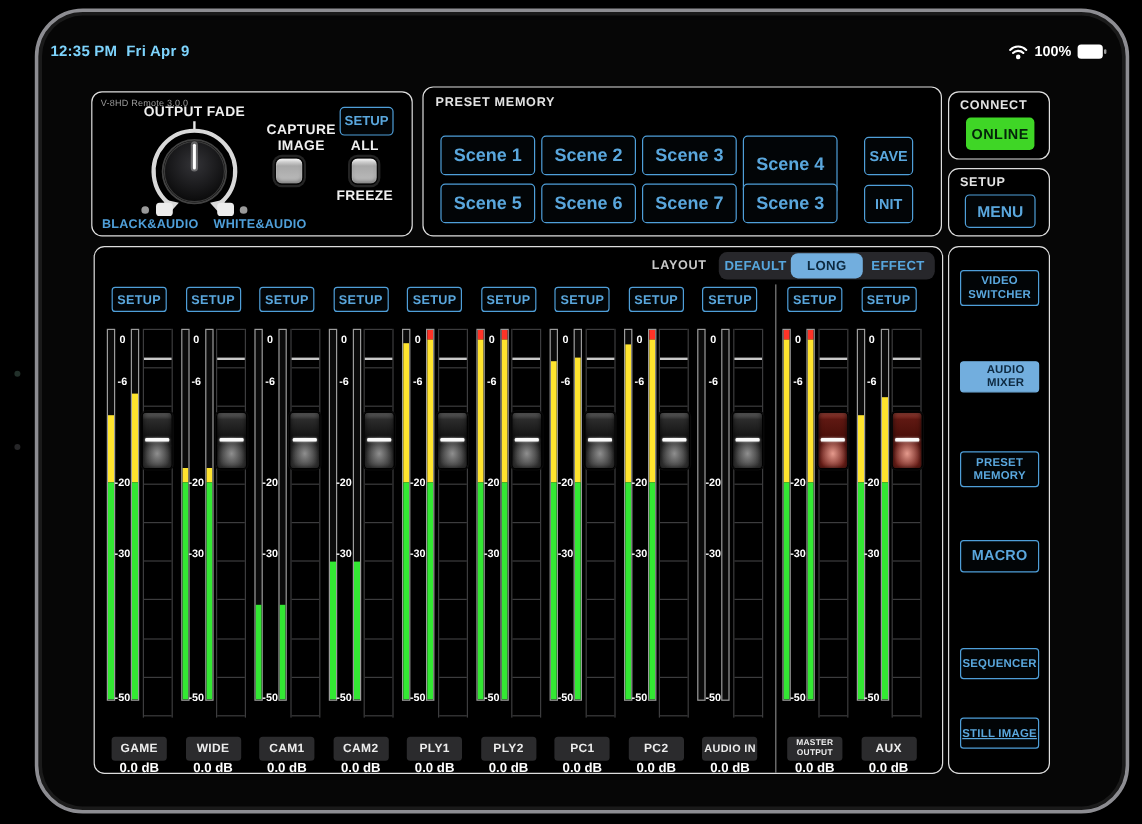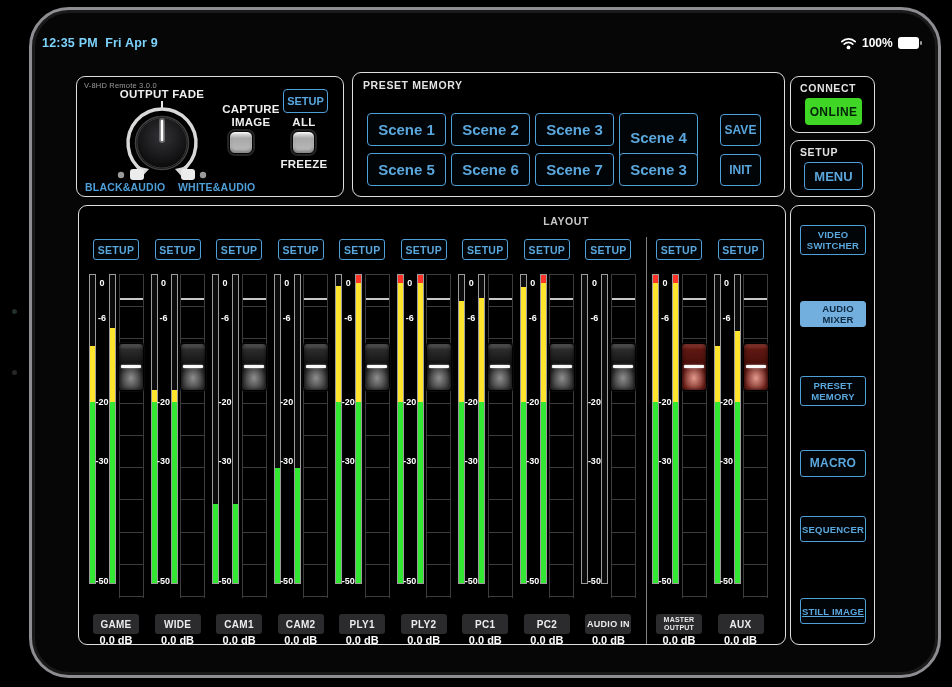--- a/index.html
+++ b/index.html
@@ -159,26 +159,31 @@
   <div class="blue-btn" style="left:13px;top:21px;width:59px;height:28px;font-size:13px;">
     <span>MENU</span>
   </div>
 </div>
 
 <div class="panel" style="left:790px;top:205px;width:85px;height:440px;">
     <div class="nav-btn" style="top: 19px; height: 30px;">VIDEO SWITCHER</div>
     <div class="nav-btn sel" style="top: 95px; height: 26px; padding-left: 10px;">AUDIO MIXER</div>
     <div class="nav-btn" style="top: 170px; height: 30px;">PRESET MEMORY</div>
     <div class="nav-btn" style="top: 244px; height: 27px; font-size: 12px;">MACRO</div>
-    <div class="nav-btn" style="top: 310px; height: 26px;">SEQUENCER</div>
+    <div class="nav-btn" style="top: 334px; height: 26px;">SEQUENCER</div>
     <div class="nav-btn" style="top: 392px; height: 26px; text-decoration: underline;">STILL IMAGE</div>
   </div>
 
 <div class="panel" style="left:78px;top:205px;width:708px;height:440px;">
   <div class="ptitle" style="left:455px;top:9px;width:55px;text-align:right;color:#c9c9c9;">LAYOUT</div>
+  <div class="seg" style="left:520px;top:4px;width:180px;height:23px;">
+      <div class="opt blue">DEFAULT</div>
+      <div class="opt sel">LONG</div>
+      <div class="opt blue">EFFECT</div>
+    </div>
   <div class="vdivider" style="left:567px;top:31px;height:407px;"></div>
   <div style="position:absolute;left:0;top:0;width:708px;height:440px;">
       <div class="channel" style="left: 9px;">
         <div class="setup-btn">SETUP</div>
         <div class="bar" style="left: 1px;">
           <div class="f" style="top: 70.58px; height: 56.62px; background: rgb(255, 228, 46);"></div>
           <div class="f" style="top: 127.2px; height: 180.8px; background: rgb(51, 232, 51);"></div>
         </div>
         <div class="bar" style="left: 21px;">
           <div class="f" style="top: 52.7px; height: 74.5px; background: rgb(255, 228, 46);"></div>

